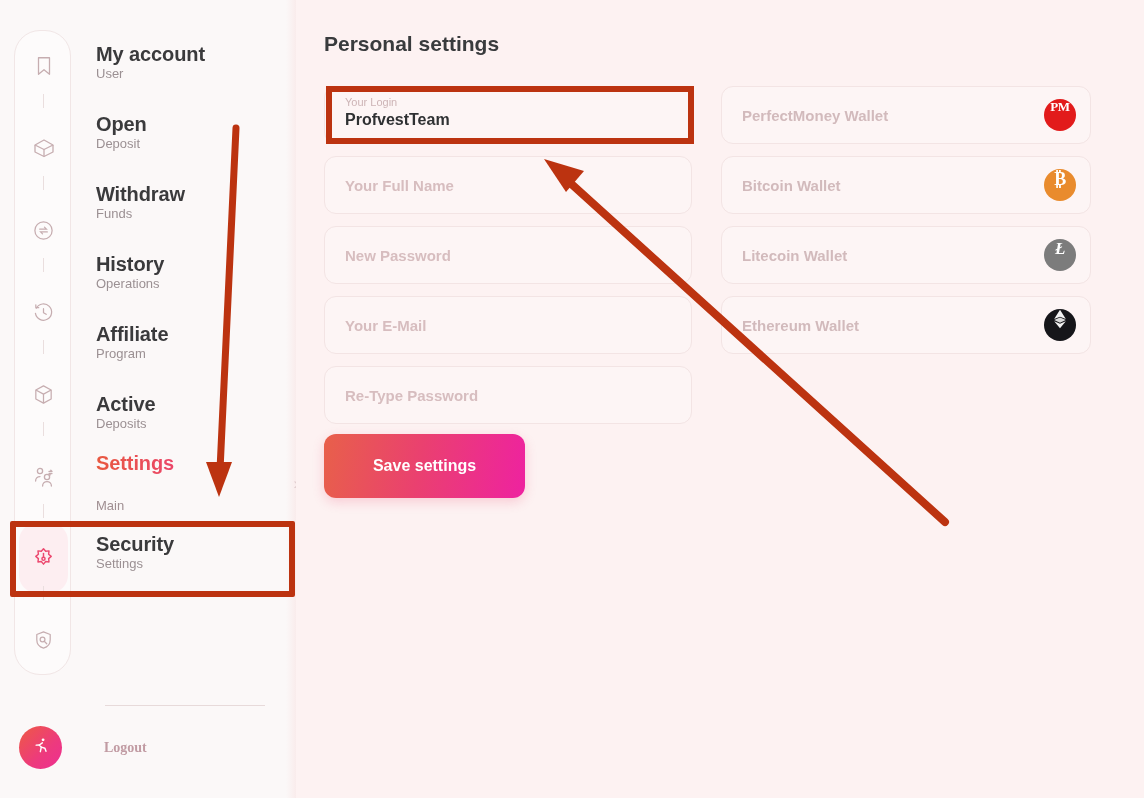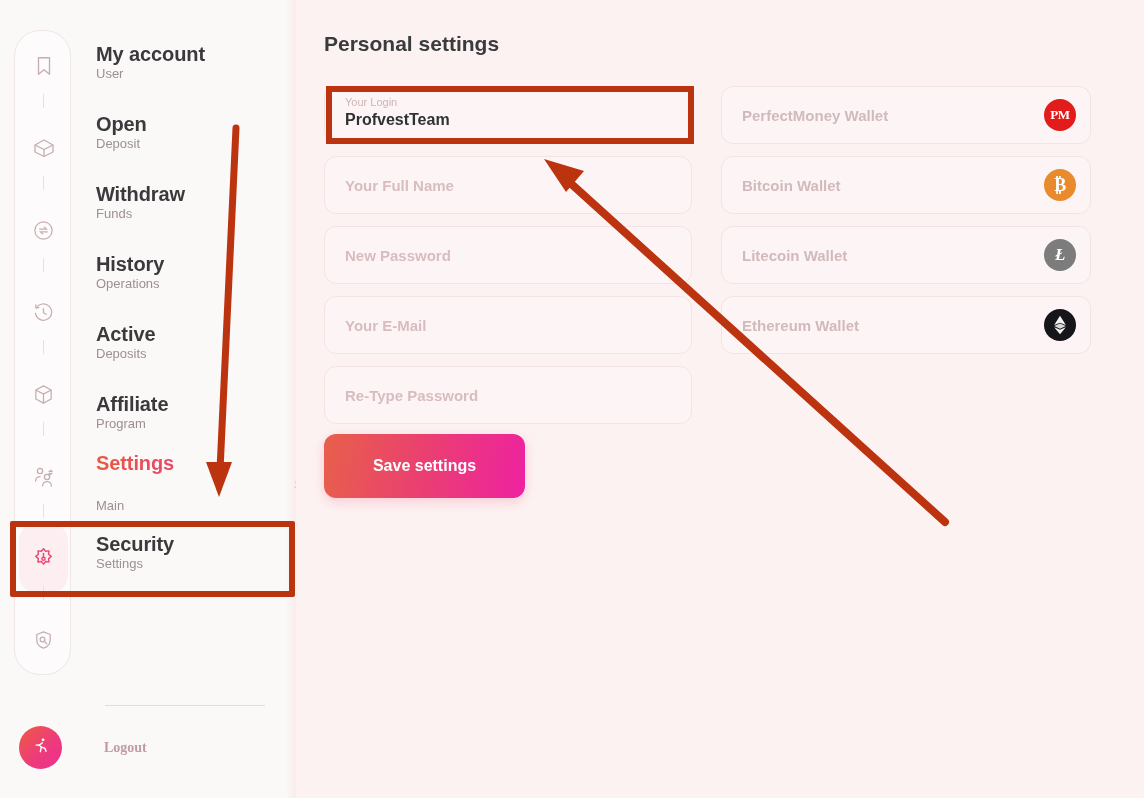--- a/index.html
+++ b/index.html
@@ -180,21 +180,21 @@
     color: #2f3133;
   }
 
   .wallet-field .field-placeholder { color:#d2babc; }
   .wallet-icon {
     position: absolute;
     right: 14px; top: 50%;
     transform: translateY(-50%);
     width: 32px; height: 32px;
     border-radius: 50%;
-    display: flex; align-items: center; justify-content: center;
+    display: flex; align-items: flex-start; justify-content: center;
   }
   .wi-pm  { background:#e21b1b; }
   .wi-btc { background:#e98b2d; }
   .wi-ltc { background:#7c7c7c; }
   .wi-eth { background:#16161a; }
   .wi-text {
     color:#fff; font-weight:bold;
     font-family:"Liberation Serif", serif;
     font-size:13px; letter-spacing:-.3px;
   }
@@ -337,27 +337,27 @@
         <div class="menu-title">Withdraw</div>
         <div class="menu-sub">Funds</div>
       </div>
 
       <div class="menu-item">
         <div class="menu-title">History</div>
         <div class="menu-sub">Operations</div>
       </div>
 
       <div class="menu-item">
+        <div class="menu-title">Affiliate</div>
+        <div class="menu-sub">Program</div>
+      </div>
+
+      <div class="menu-item">
         <div class="menu-title">Active</div>
         <div class="menu-sub">Deposits</div>
-      </div>
-
-      <div class="menu-item">
-        <div class="menu-title">Affiliate</div>
-        <div class="menu-sub">Program</div>
       </div>
 
       <div class="menu-item active">
         <div class="menu-title">Settings</div>
         <div class="menu-sub">Main</div>
         <div class="chev">»</div>
       </div>
 
       <div class="menu-item">
         <div class="menu-title">Security</div>

